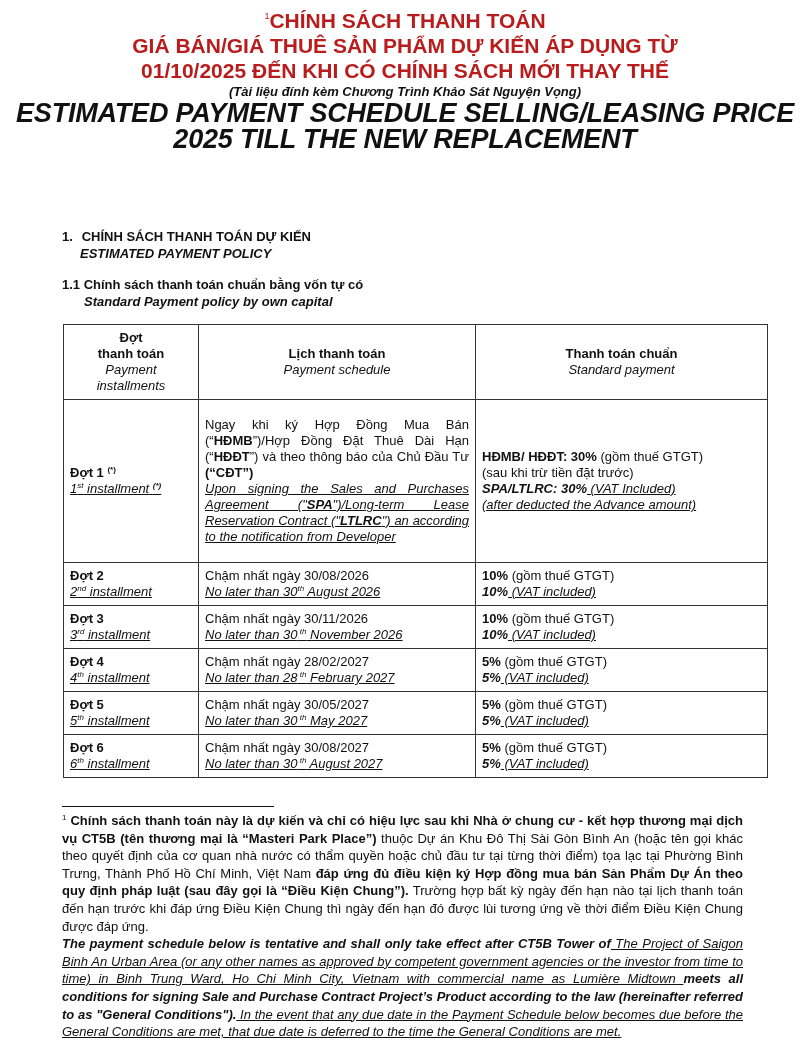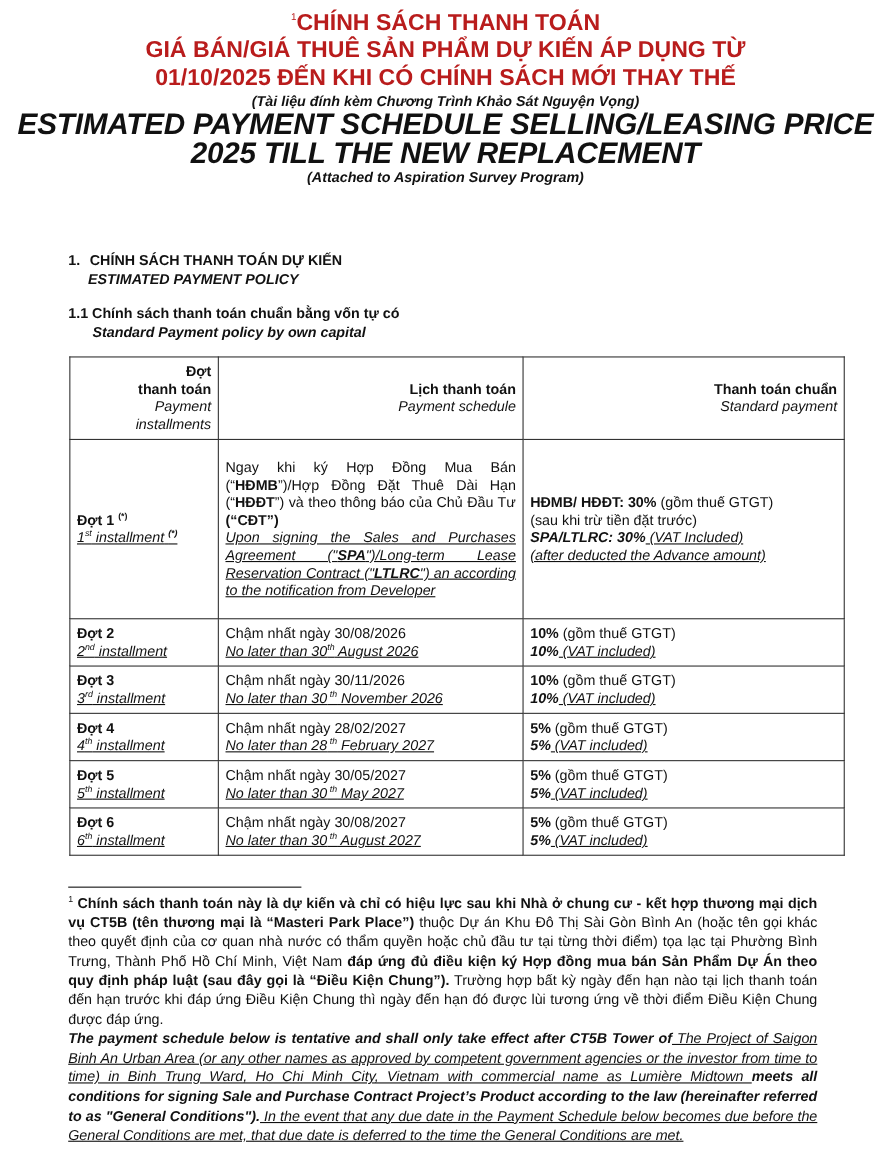--- a/index.html
+++ b/index.html
@@ -20,21 +20,21 @@
 
   .sec11 { position: absolute; left: 62px; top: 276px; font-size: 13px; line-height: 17px; }
   .sec11 .bold { font-weight: bold; }
   .sec11 .en { font-weight: bold; font-style: italic; padding-left: 22px; }
 
   table.pay {
     position: absolute; left: 63px; top: 324px; width: 705px;
     border-collapse: collapse; font-size: 13px; line-height: 16px;
   }
   table.pay td, table.pay th { border: 1px solid #333; vertical-align: middle; padding: 0 6px; }
-  table.pay tr.head th { font-weight: normal; text-align: right; height: 74px; }
+  table.pay tr.head th { font-weight: normal; text-align: center; height: 74px; }
   table.pay th .hb { font-weight: bold; display: block; }
   table.pay th .hi { font-style: italic; display: block; }
   .c1 { width: 122px; }
   .c2 { width: 264px; margin-top: 25px; }
   .bld { font-weight: bold; }
   .itl { font-style: italic; text-decoration: underline; }
   .bi { font-weight: bold; font-style: italic; }
   .just { text-align: justify; }
   tr.r1 td { height: 162px; }
   tr.rn td { height: 42px; }
@@ -51,21 +51,20 @@
 </head>
 <body>
 
 <div class="title-block">
   <div class="t-vn"><sup>1</sup><span>CHÍNH SÁCH THANH TOÁN</span></div>
   <div class="t-vn">GIÁ BÁN/GIÁ THUÊ SẢN PHẨM DỰ KIẾN ÁP DỤNG TỪ</div>
   <div class="t-vn">01/10/2025 ĐẾN KHI CÓ CHÍNH SÁCH MỚI THAY THẾ</div>
   <div class="t-sub">(Tài liệu đính kèm Chương Trình Khảo Sát Nguyện Vọng)</div>
   <div class="t-en">ESTIMATED PAYMENT SCHEDULE SELLING/LEASING PRICE</div>
   <div class="t-en">2025 TILL THE NEW REPLACEMENT</div>
-  <div class="t-sub">(Attached to Aspiration Survey Program)</div>
 </div>
 
 <div class="sec1">
   <div><span class="num">1.</span> <span class="bold">CHÍNH SÁCH THANH TOÁN DỰ KIẾN</span></div>
   <div class="en">ESTIMATED PAYMENT POLICY</div>
 </div>
 
 <div class="sec11">
   <div class="bold">1.1 Chính sách thanh toán chuẩn bằng vốn tự có</div>
   <div class="en">Standard Payment policy by own capital</div>

